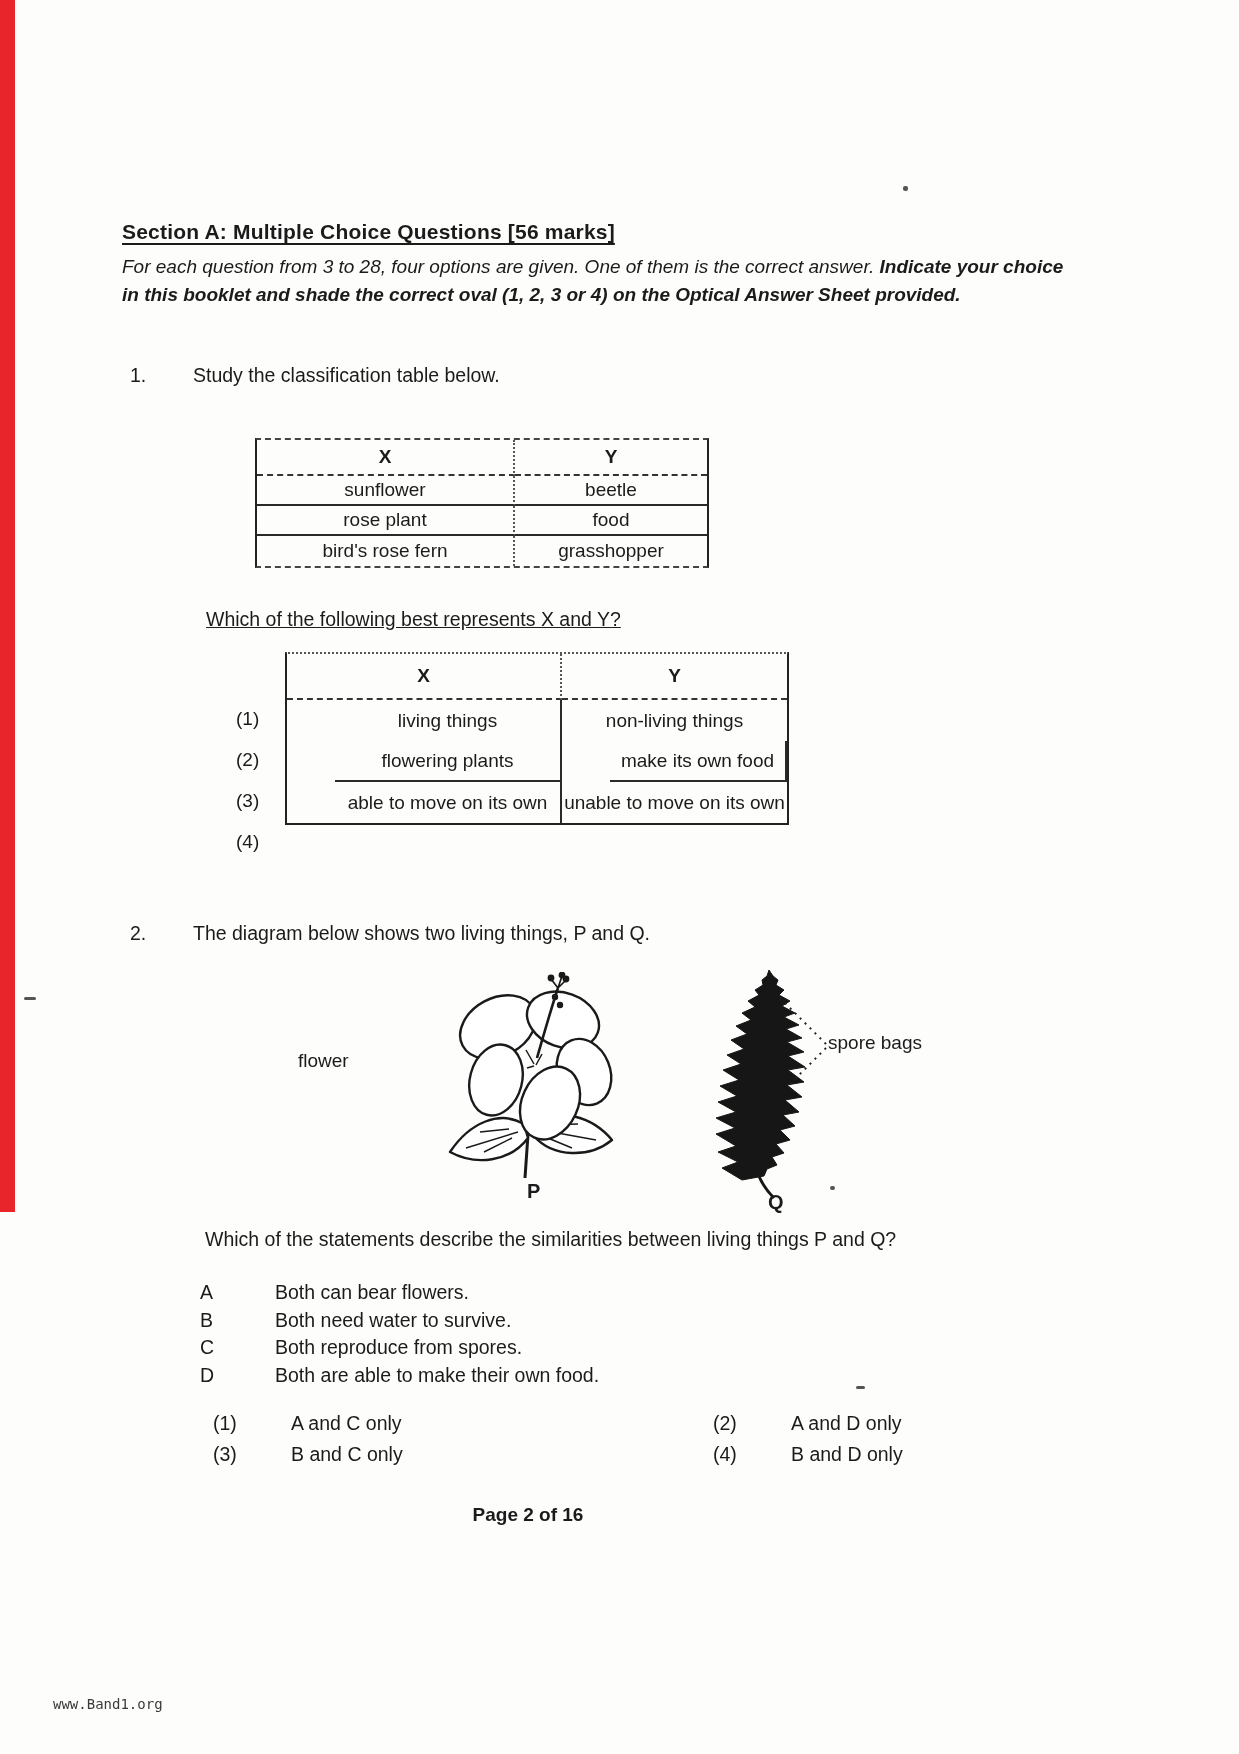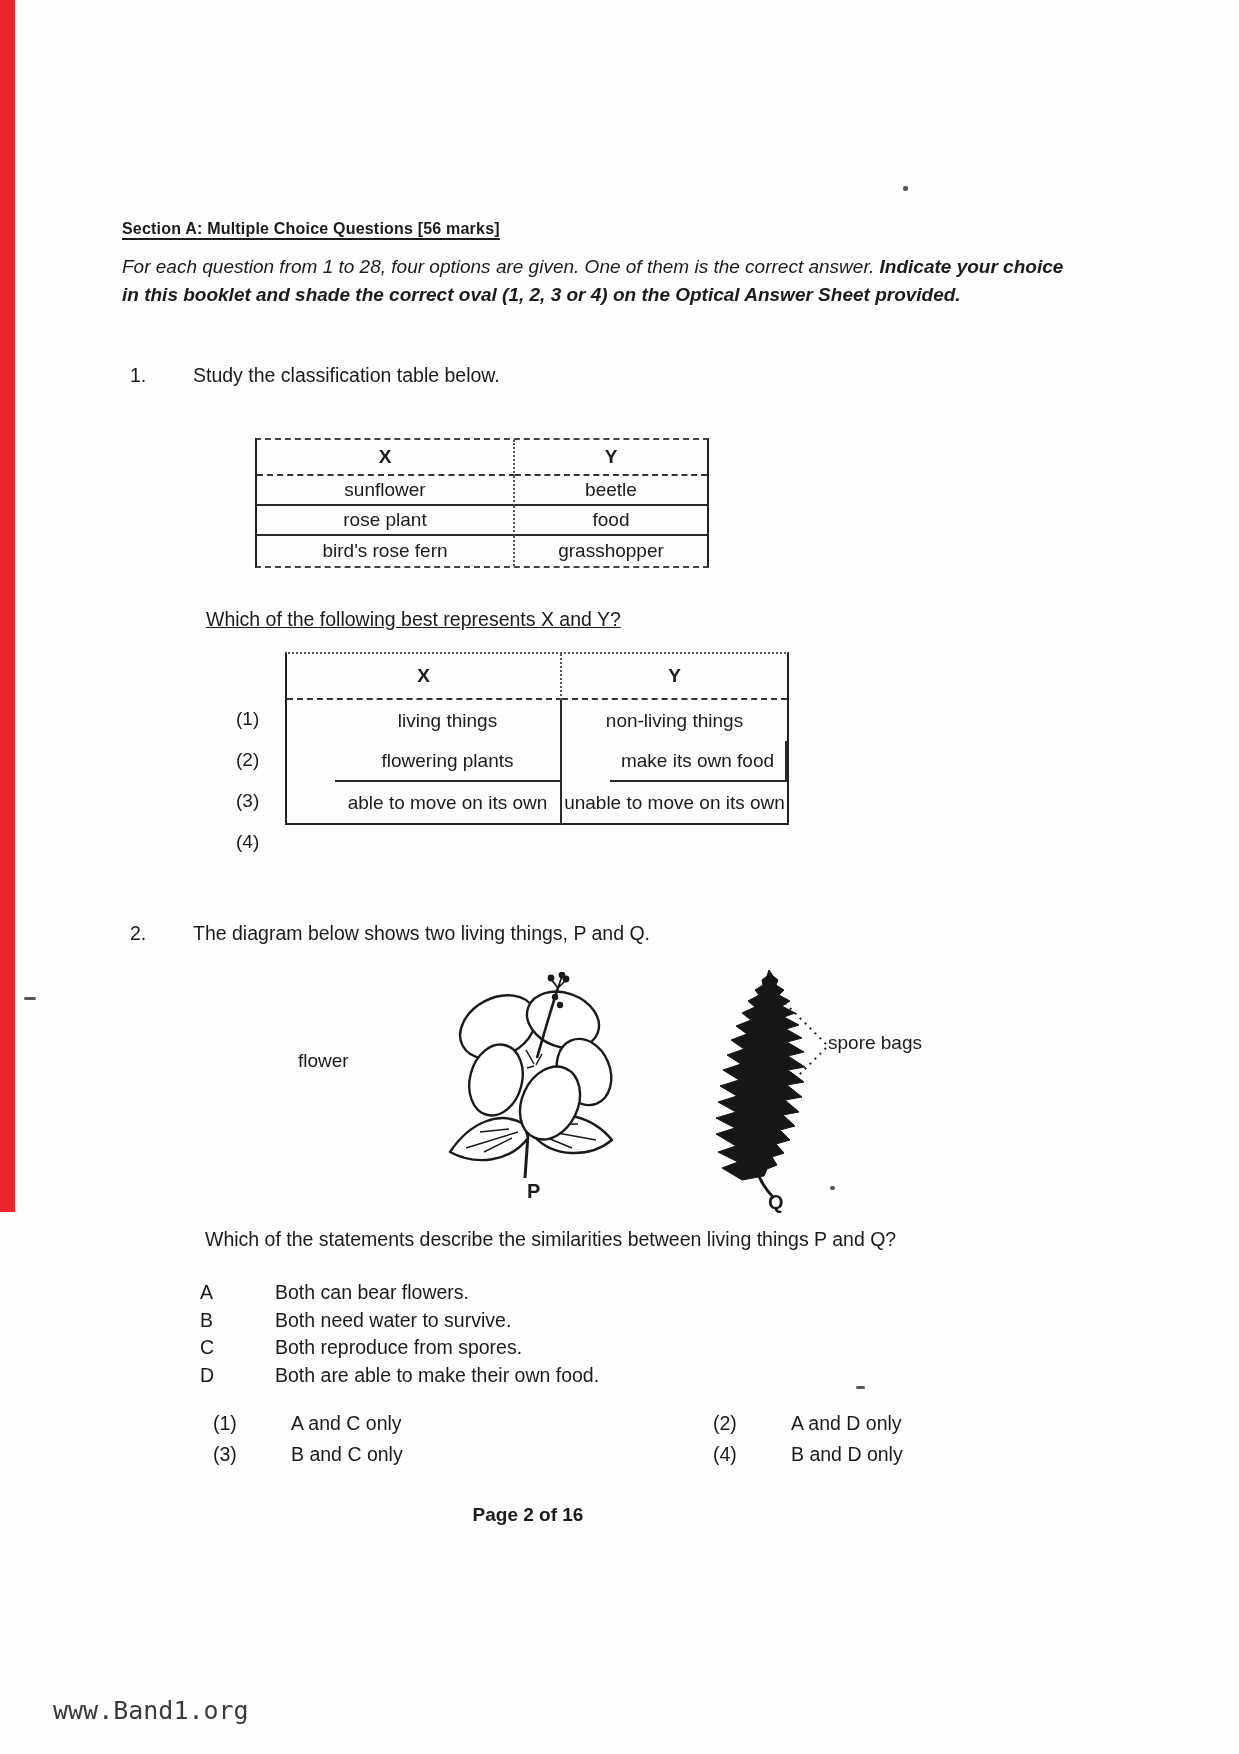--- a/index.html
+++ b/index.html
@@ -3,21 +3,21 @@
 <meta charset="utf-8">
 <style>
   * { margin:0; padding:0; box-sizing:border-box; }
   body { background:#ffffff; font-family:"Liberation Sans", sans-serif; color:#1b1b1b; }
   .page { position:relative; width:1239px; height:1754px; background:#fdfdfc; overflow:hidden;
           -webkit-font-smoothing:antialiased; }
   .abs { position:absolute; }
 
   .red-bar { position:absolute; left:0; top:0; width:15px; height:1212px; }
 
-  .title { font-size:16px; font-weight:bold; text-decoration:underline;
+  .title { font-size:21px; font-weight:bold; text-decoration:underline;
            text-decoration-thickness:2px; text-underline-offset:4px; letter-spacing:.2px; }
   .instr { width:960px; font-size:19px; line-height:27.5px; font-style:italic; }
   .instr .bold { font-weight:bold; }
 
   .q-line { display:flex; font-size:19.5px; }
   .q-line .qnum { width:63px; flex:0 0 63px; }
 
   
   .t1 { display:grid; grid-template-columns:258px 192px;
         border-left:2px solid #222; border-right:2px solid #222;
@@ -45,35 +45,35 @@
   .stmt-row { display:flex; font-size:19.5px; height:27.5px; align-items:flex-start; }
   .stmt-row .letter { width:75px; flex:0 0 75px; }
 
   .mc-grid { display:grid; grid-template-columns:78px 422px 78px 300px;
              font-size:19.5px; row-gap:8px; }
 
   .diagram-label { font-size:19px; }
   .pq-label { font-size:20px; font-weight:bold; }
 
   .footer { font-size:19px; font-weight:bold; text-align:center; width:300px; }
-  .watermark { font-family:"DejaVu Sans Mono", monospace; font-size:25px; color:#3a3a3a; }
+  .watermark { font-family:"DejaVu Sans Mono", monospace; font-size:14px; color:#3a3a3a; }
 
   .artifact { position:absolute; background:#555; border-radius:2px; }
 </style>
 </head>
 <body>
 
 <div class="page">
 
   <div class="red-bar" style="background:#e8252b"></div>
 
   <div class="abs title" style="left:122px; top:220px;">Section A: Multiple Choice Questions [56 marks]</div>
 
   <div class="abs instr" style="left:122px; top:253px;">
-    <span>For each question from 1 to 28, four options are given. One of them is the correct answer.</span>
+    <span>For each question from 3 to 28, four options are given. One of them is the correct answer.</span>
     <span class="bold">Indicate your choice in this booklet and shade the correct oval (1, 2, 3 or 4) on the Optical Answer Sheet provided.</span>
   </div>
 
   <div class="abs q-line" style="left:130px; top:364px; width:900px;">
     <span class="qnum">1.</span>
     <span>Study the classification table below.</span>
   </div>
 
   <div class="abs t1" style="left:255px; top:438px;">
     <div class="hdr c1">X</div>

